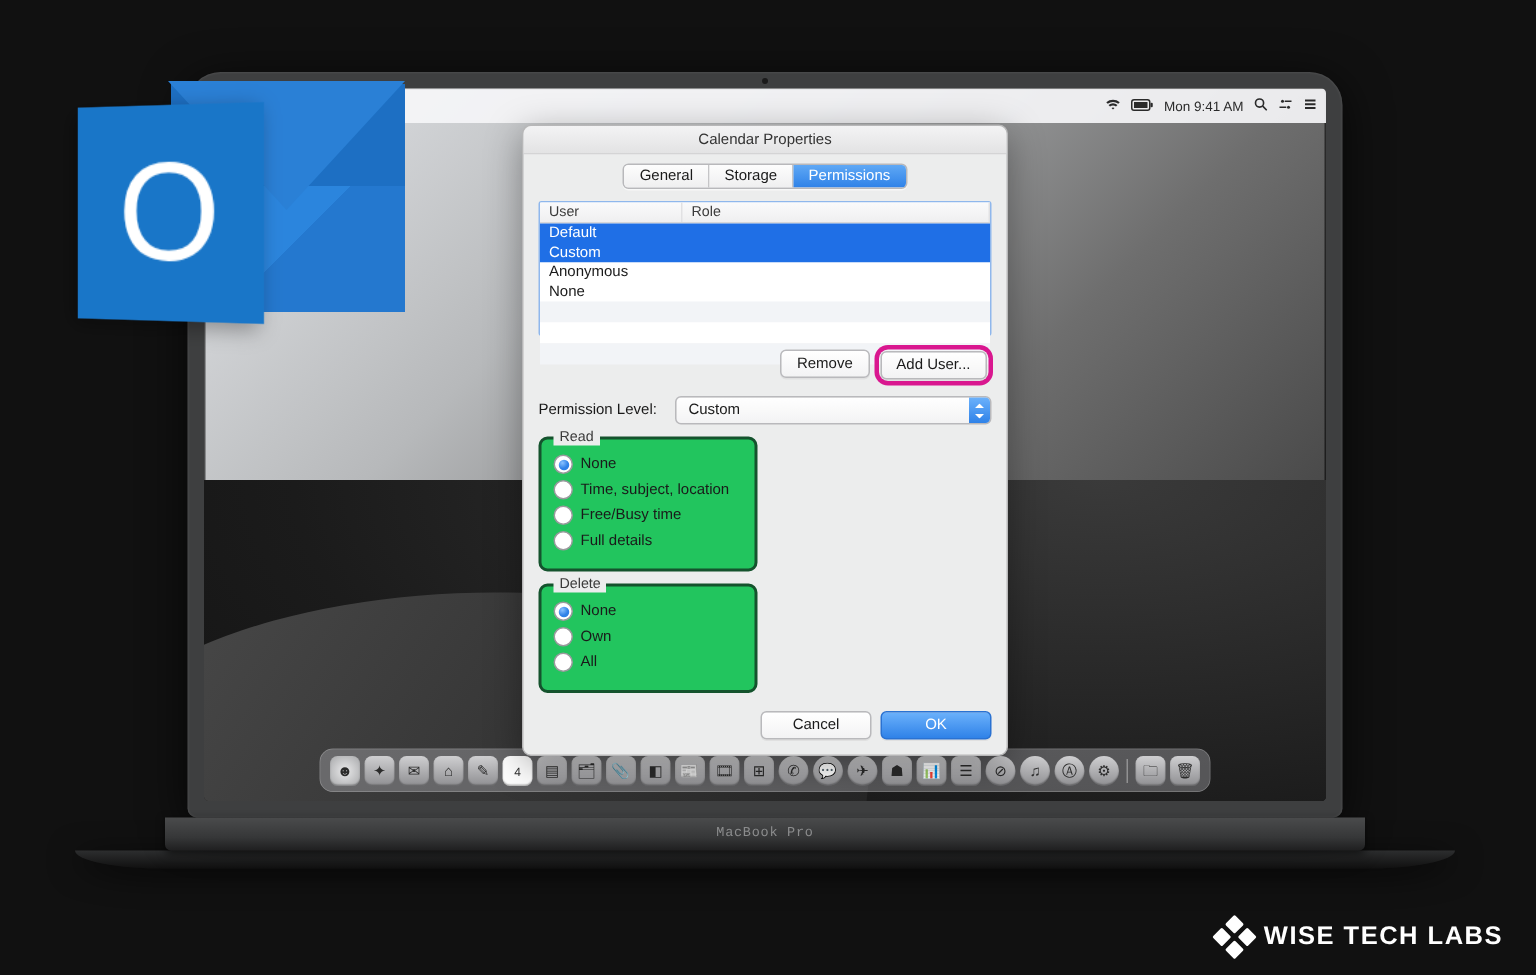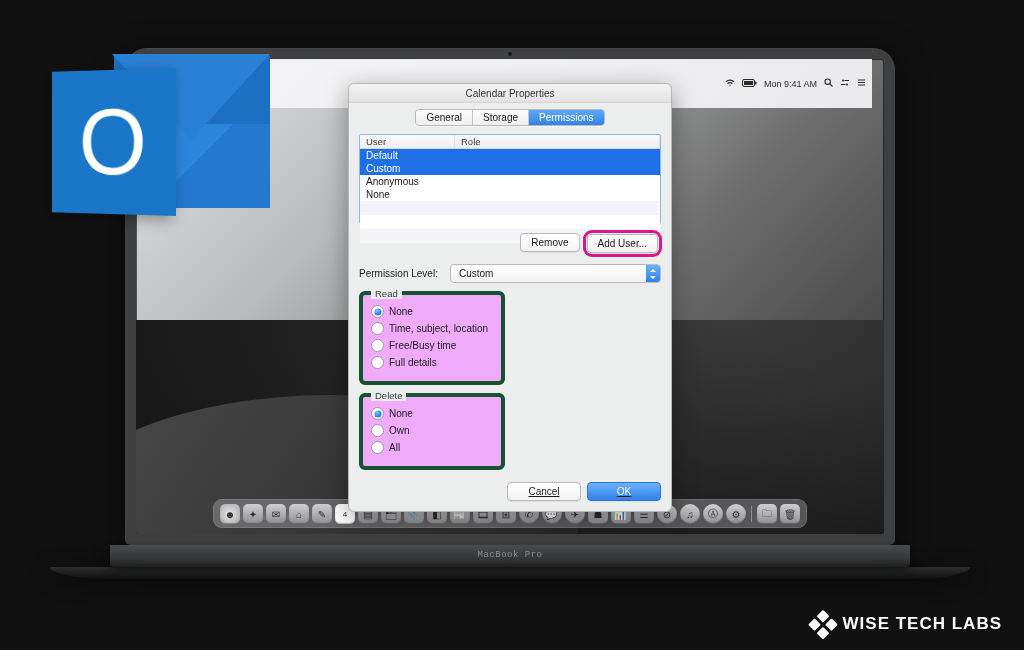--- a/index.html
+++ b/index.html
@@ -95,27 +95,27 @@
     background: linear-gradient(#2d2e2f,#101010);
     border-radius: 0 0 60px 60px / 0 0 12px 12px;
     box-shadow: 0 4px 20px rgba(0,0,0,0.7);
   }
 
   
   .menubar {
     position: absolute;
     top: 0;
     left: 0;
-    right: 12px;
+    right: 0;
     height: 15px;
     background: rgba(245,245,247,0.92);
     display: flex;
     align-items: center;
     justify-content: space-between;
-    padding: 17px 6px;
+    padding: 4px 6px;
     font-size: 9px;
     color: #2a2a2a;
     z-index: 5;
   }
   .menubar .mleft, .menubar .mright {
     display: flex;
     gap: 9px;
     align-items: center;
   }
   .menubar .mright { gap: 7px; }
@@ -288,25 +288,25 @@
     line-height:7px;
   }
 
   .groups {
     display:flex;
     gap:10px;
     margin-top:8px;
   }
   .groupcol { flex:1; display:flex; flex-direction:column; gap:8px; }
   .group {
-    border:4px solid #14532d;
+    border:2px solid #14532d;
     border-radius:6px;
     padding: 6px 8px 8px 8px;
     position: relative;
-    background:#f0abfc;
+    background:#22c55e;
   }
   .group .glegend {
     position:absolute;
     top:-7px; left:8px;
     padding:0 4px;
     background:#eceded;
     font-size:9.5px;
     color:#3a3a3a;
   }
   .opt {
@@ -341,21 +341,20 @@
     border:1.5px solid #fff;
     border-top:none; border-right:none;
     transform: rotate(-45deg) translate(0,-1px);
   }
 
   .actions {
     display:flex;
     justify-content:flex-end;
     gap:6px;
     margin-top:12px;
-    text-decoration:underline;
   }
 
   
   .outlook-badge {
     position:absolute;
     left:40px;
     top:34px;
     width:230px;
     height:212px;
     z-index:50;

